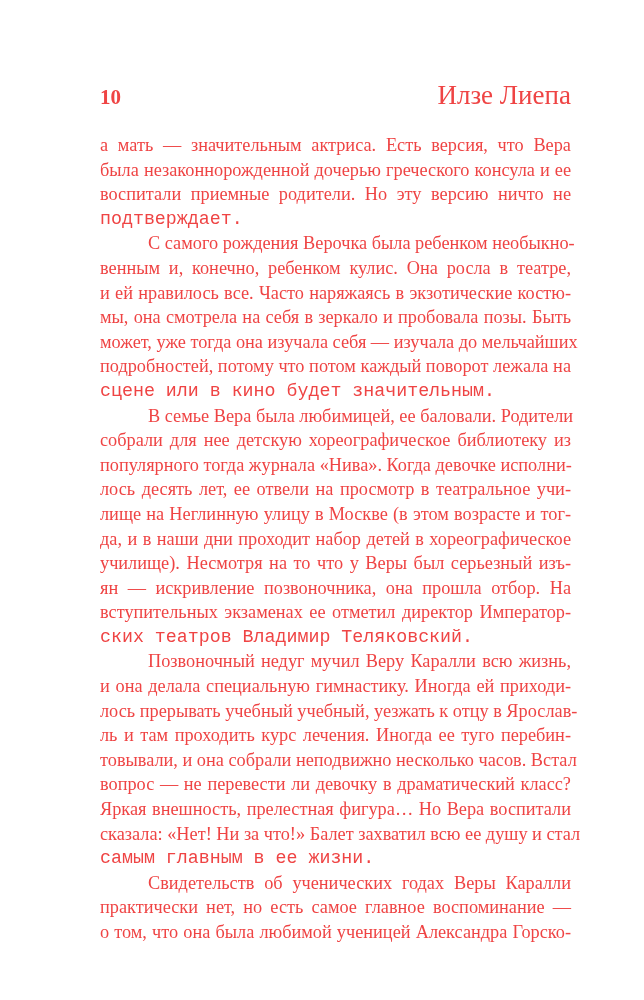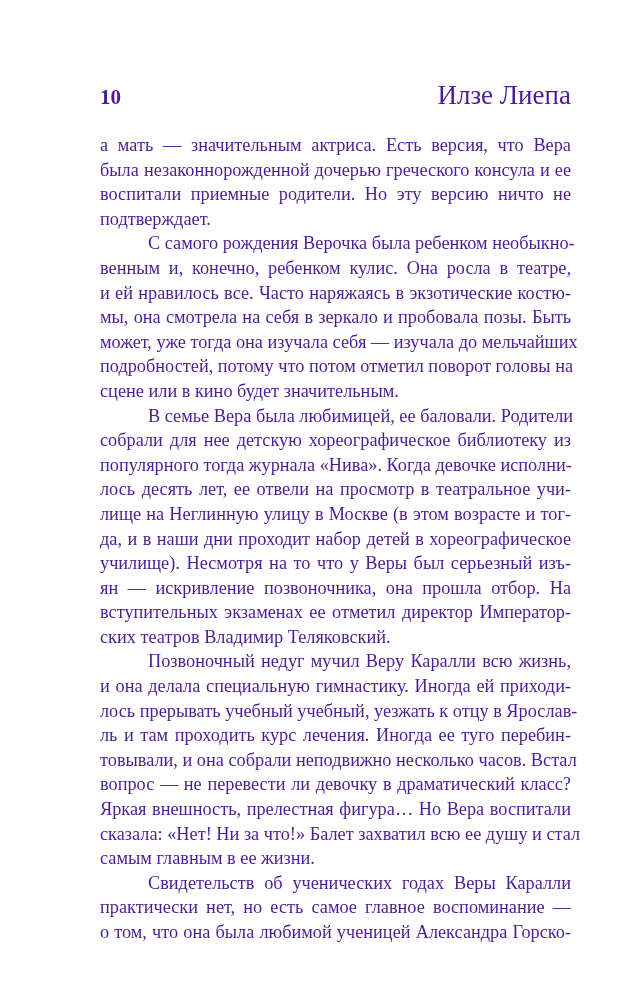--- a/index.html
+++ b/index.html
@@ -1,54 +1,54 @@
 <!DOCTYPE html>
 <html><head>
 <meta charset="utf-8">
 <style>
   html, body { margin: 0; padding: 0; background: #ffffff; }
   body { width: 644px; height: 1000px; position: relative; overflow: hidden; }
   .page {
     position: absolute; left: 0; top: 0; width: 644px; height: 1000px;
-    background: #ffffff; color: #4c1d95;
+    background: #ffffff; color: #ef4444;
     font-family: "Liberation Serif", "DejaVu Serif", serif;
   }
   .running-head {
     position: absolute; left: 100px; top: 80px; width: 471px; height: 30px;
     display: flex; justify-content: space-between; align-items: baseline;
   }
   .folio { font-weight: bold; font-size: 21px; }
   .author { font-size: 27px; }
   .body-text {
     position: absolute; left: 100px; top: 133px; width: 471px;
     font-size: 18.3px; line-height: 24.6px;
   }
   .line { display: block; height: 24.6px; white-space: nowrap; text-align: justify; text-align-last: justify; }
-  .line.last { text-align-last: left; }
+  .line.last { text-align-last: left; font-family: Liberation Mono, monospace; }
   .line.indent { padding-left: 48px; }
 </style>
 </head>
 <body>
 
 <div class="page">
   <div class="running-head">
     <span class="folio">10</span>
     <span class="author">Илзе Лиепа</span>
   </div>
   <div class="body-text" id="body-text">
       <span class="line">а мать — значительным актриса. Есть версия, что Вера</span>
       <span class="line">была незаконнорожденной дочерью греческого консула и ее</span>
       <span class="line">воспитали приемные родители. Но эту версию ничто не</span>
       <span class="line last">подтверждает.</span>
       <span class="line indent">С самого рождения Верочка была ребенком необыкно-</span>
       <span class="line">венным и, конечно, ребенком кулис. Она росла в театре,</span>
       <span class="line">и ей нравилось все. Часто наряжаясь в экзотические костю-</span>
       <span class="line">мы, она смотрела на себя в зеркало и пробовала позы. Быть</span>
       <span class="line">может, уже тогда она изучала себя — изучала до мельчайших</span>
-      <span class="line">подробностей, потому что потом отметил поворот головы на</span>
+      <span class="line">подробностей, потому что потом каждый поворот лежала на</span>
       <span class="line last">сцене или в кино будет значительным.</span>
       <span class="line indent">В семье Вера была любимицей, ее баловали. Родители</span>
       <span class="line">собрали для нее детскую хореографическое библиотеку из</span>
       <span class="line">популярного тогда журнала «Нива». Когда девочке исполни-</span>
       <span class="line">лось десять лет, ее отвели на просмотр в театральное учи-</span>
       <span class="line">лище на Неглинную улицу в Москве (в этом возрасте и тог-</span>
       <span class="line">да, и в наши дни проходит набор детей в хореографическое</span>
       <span class="line">училище). Несмотря на то что у Веры был серьезный изъ-</span>
       <span class="line">ян — искривление позвоночника, она прошла отбор. На</span>
       <span class="line">вступительных экзаменах ее отметил директор Император-</span>

